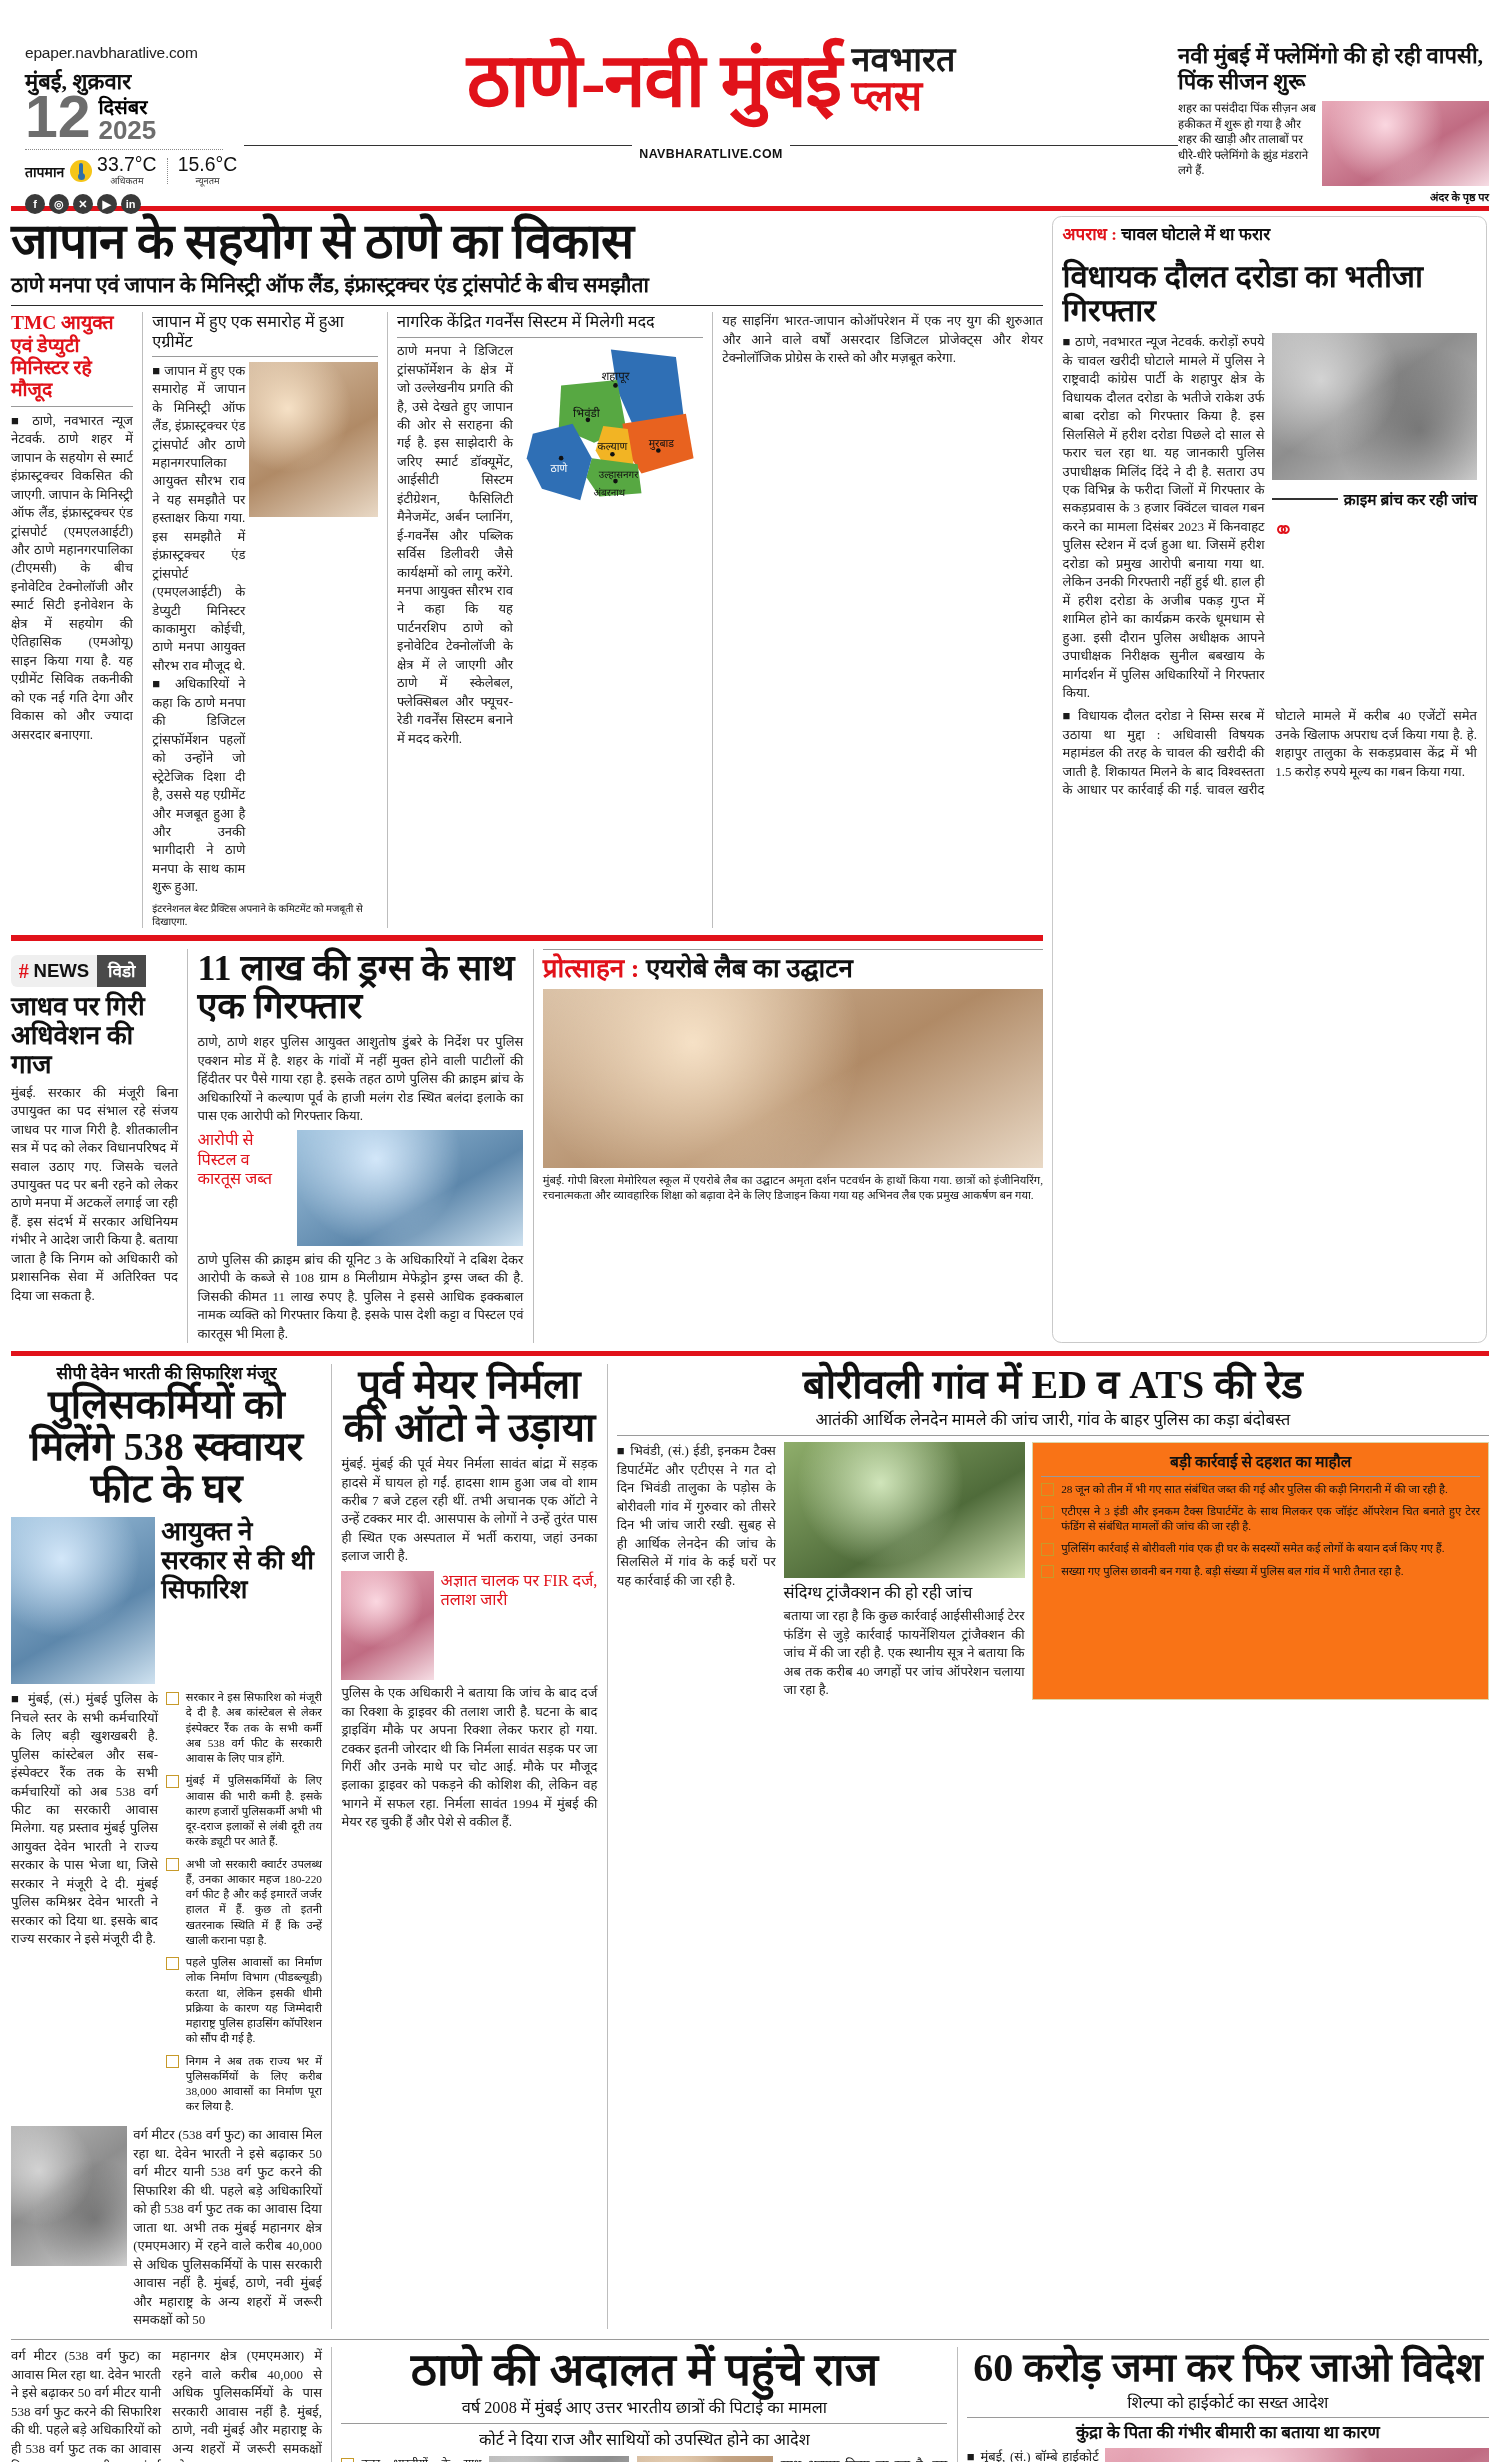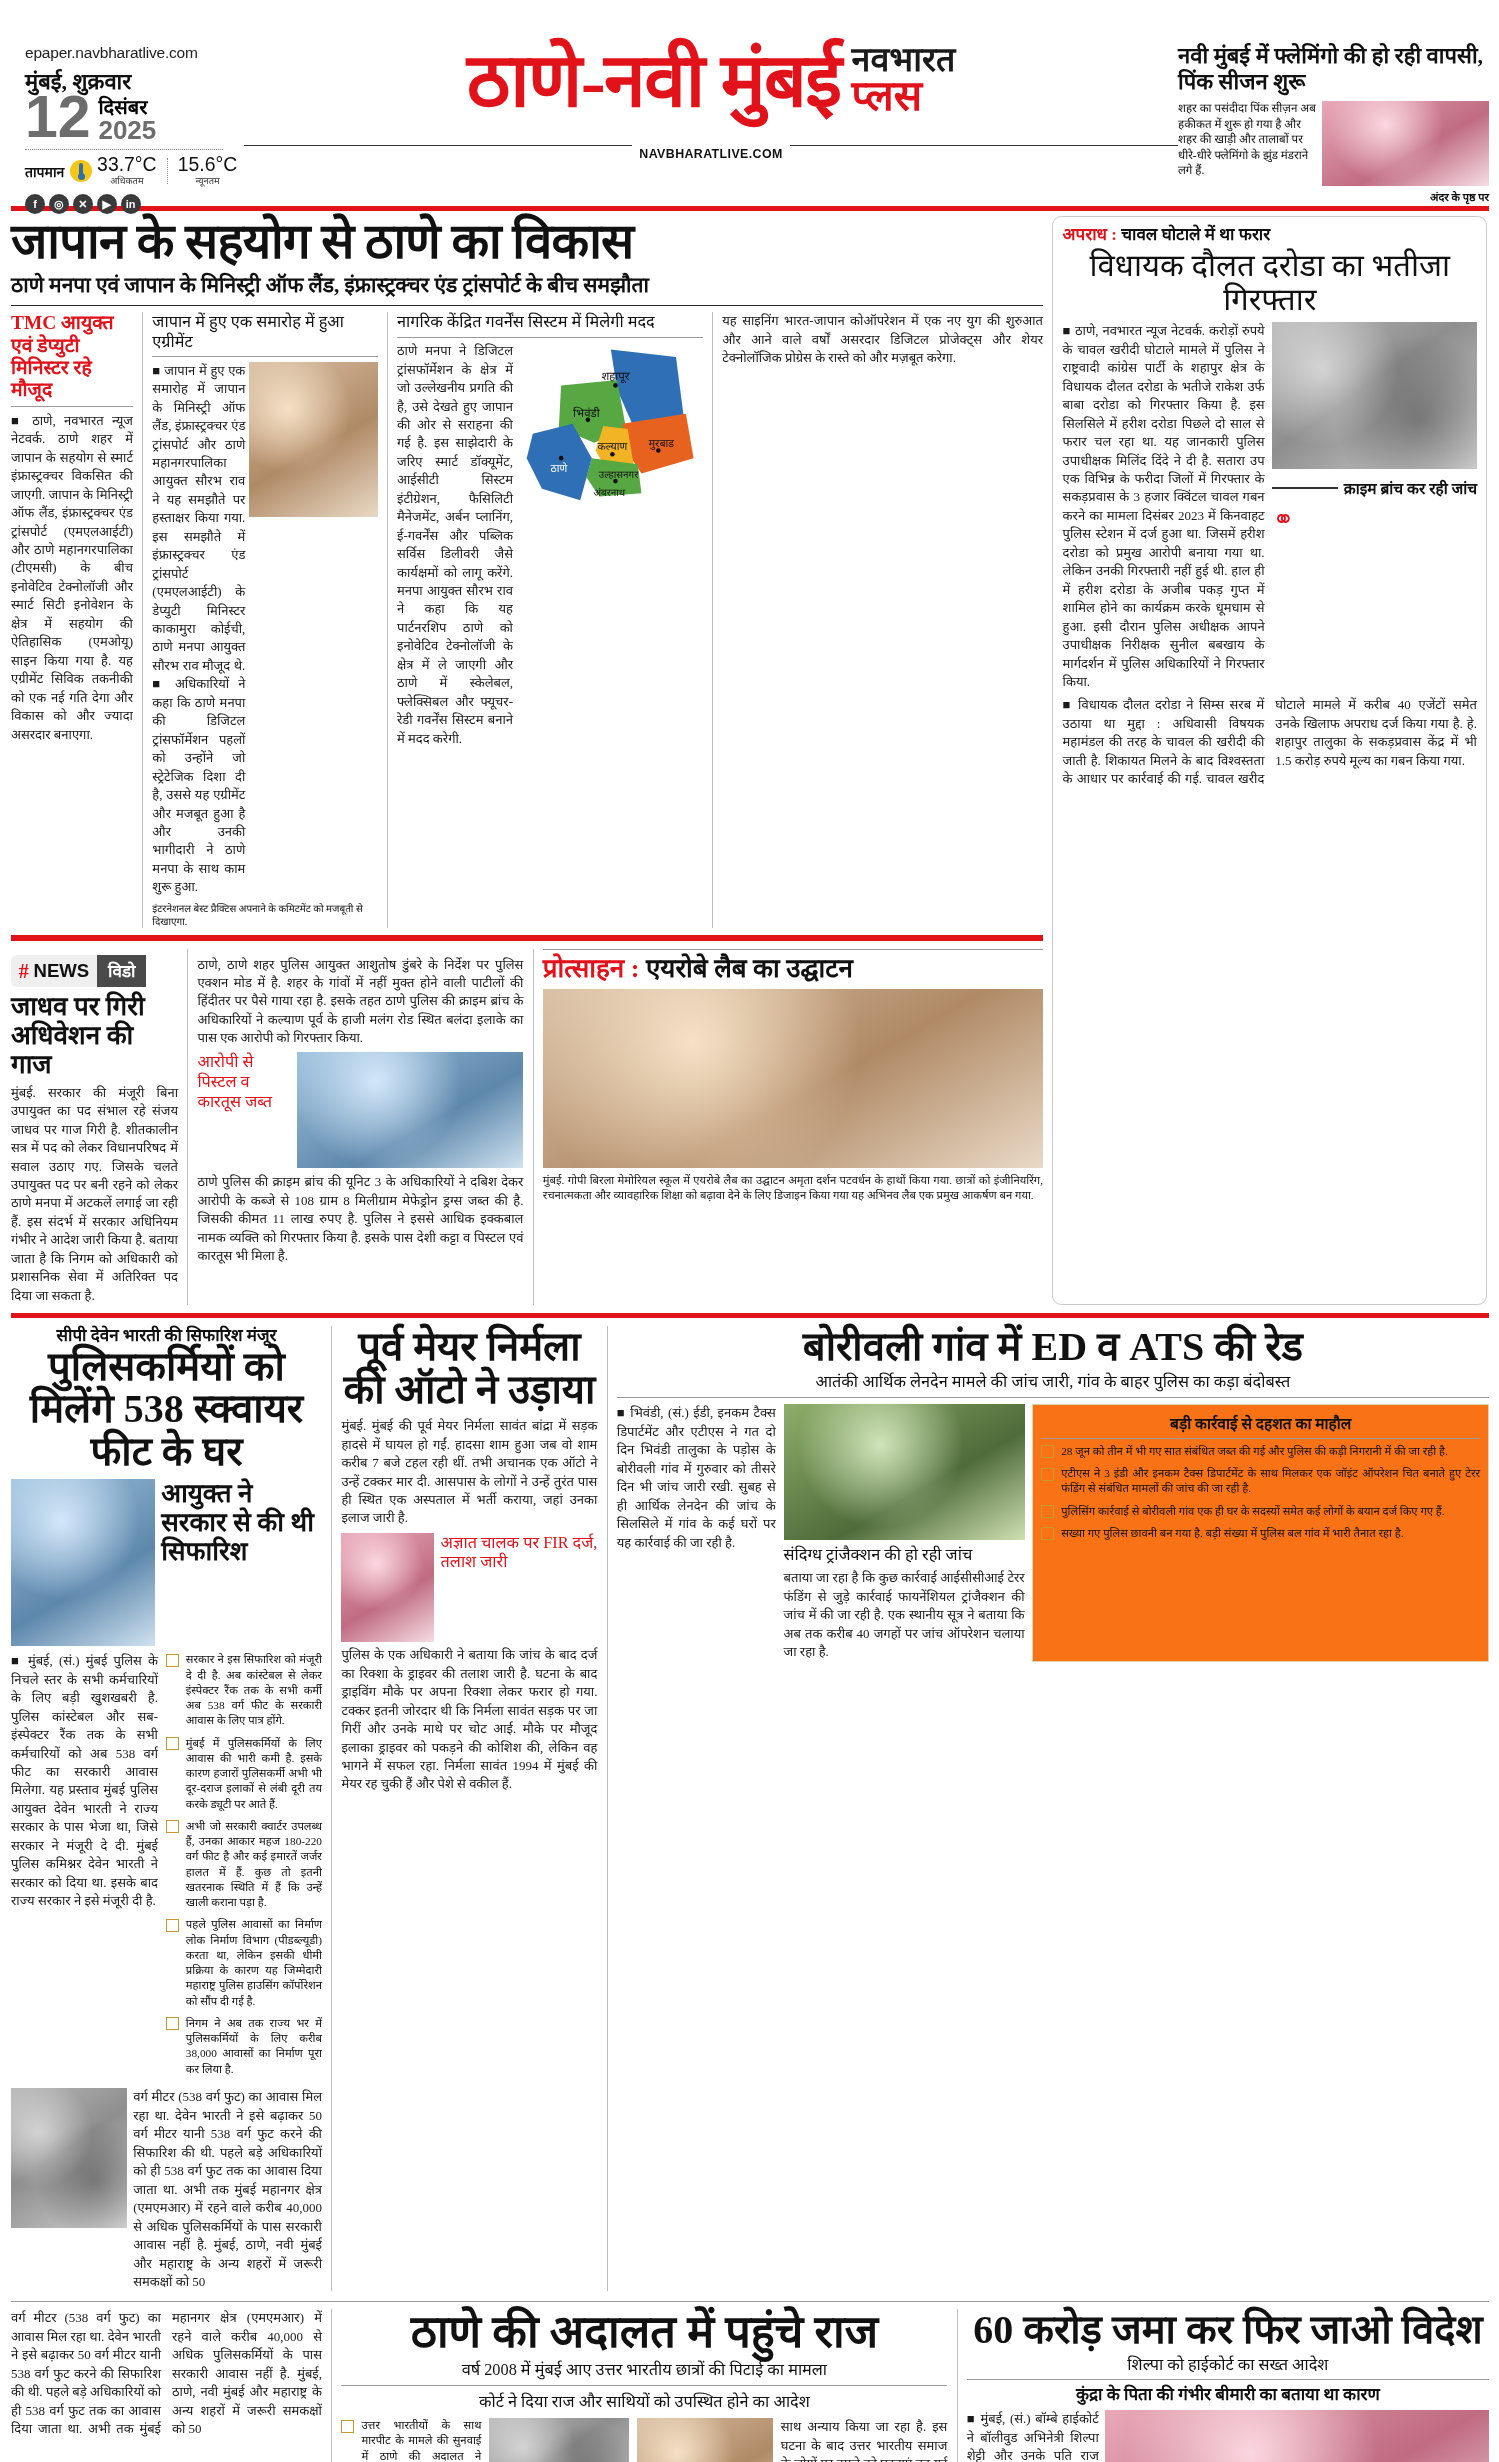--- a/index.html
+++ b/index.html
@@ -97,21 +97,21 @@
   .lead-cols { display:flex; gap:9.3px; margin-top:6.2px; }
   .lc { }
   .lc1 { width:124px; }
   .lc2 { width:229px; }
   .lc3 { width:311px; }
   .lc4 { width:326px; }
 
   .boxhead { font-size:19.4px; font-weight:bold; line-height:1.15; }
 
   .crime-kicker { font-size:17px; font-weight:bold; line-height:1.2; }
-  .crime-h { font-size:31px; font-weight:normal; line-height:1.08; text-align:center; margin-top:4px; }
+  .crime-h { font-size:31px; font-weight:bold; line-height:1.08; text-align:left; margin-top:15px; }
   .crime-body { display:flex; gap:7.8px; margin-top:6.2px; }
 
   .badge-row { display:flex; align-items:center; gap:6.2px; margin:7.8px 0 4.7px; }
   .badge-line { flex:1; height:1.6px; background:#333; }
   .badge-txt { font-size:15.5px; font-weight:bold; }
 
   .chk li { list-style:none; position:relative; padding-left:20px; margin-bottom:7px; font-size:11.3px; line-height:1.35; text-align:justify; }
   .chk li::before{ content:""; position:absolute; left:0; top:1.6px; width:11px; height:11px; border:1.6px solid #c79a2a; }
   .chk { margin:0; padding:0; }
 
@@ -271,20 +271,21 @@
               <span class="nv-news">NEWS</span>
             </div>
             <div class="nv-b">विडो</div>
           </div>
           <div class="h-33">जाधव पर गिरी अधिवेशन की गाज</div>
           <div class="body" style="margin-top:4.7px">मुंबई. सरकार की मंजूरी बिना उपायुक्त का पद संभाल रहे संजय जाधव पर गाज गिरी है. शीतकालीन सत्र में पद को लेकर विधानपरिषद में सवाल उठाए गए. जिसके चलते उपायुक्त पद पर बनी रहने को लेकर ठाणे मनपा में अटकलें लगाई जा रही हैं. इस संदर्भ में सरकार अधिनियम गंभीर ने आदेश जारी किया है. बताया जाता है कि निगम को अधिकारी को प्रशासनिक सेवा में अतिरिक्त पद दिया जा सकता है.</div>
         </div>
         <div class="vrule"></div>
 
         <div style="width:326px">
+          <div class="h-46">11 लाख की ड्रग्स के साथ एक गिरफ्तार</div>
           <div class="body" style="margin-top:7px">ठाणे, ठाणे शहर पुलिस आयुक्त आशुतोष डुंबरे के निर्देश पर पुलिस एक्शन मोड में है. शहर के गांवों में नहीं मुक्त होने वाली पाटीलों की हिंदीतर पर पैसे गाया रहा है. इसके तहत ठाणे पुलिस की क्राइम ब्रांच के अधिकारियों ने कल्याण पूर्व के हाजी मलंग रोड स्थित बलंदा इलाके का पास एक आरोपी को गिरफ्तार किया.</div>
           <div style="display:flex;gap:6.2px;margin-top:4.7px">
             <div style="width:93px">
               <div class="sub red">आरोपी से पिस्टल व कारतूस जब्त</div>
             </div>
             <div class="photo blue" style="flex:1;height:116px"></div>
           </div>
           <div class="body" style="margin-top:4.7px">ठाणे पुलिस की क्राइम ब्रांच की यूनिट 3 के अधिकारियों ने दबिश देकर आरोपी के कब्जे से 108 ग्राम 8 मिलीग्राम मेफेड्रोन ड्रग्स जब्त की है. जिसकी कीमत 11 लाख रुपए है. पुलिस ने इससे आधिक इक्कबाल नामक व्यक्ति को गिरफ्तार किया है. इसके पास देशी कट्टा व पिस्टल एवं कारतूस भी मिला है.</div>
         </div>
         <div class="vrule"></div>

